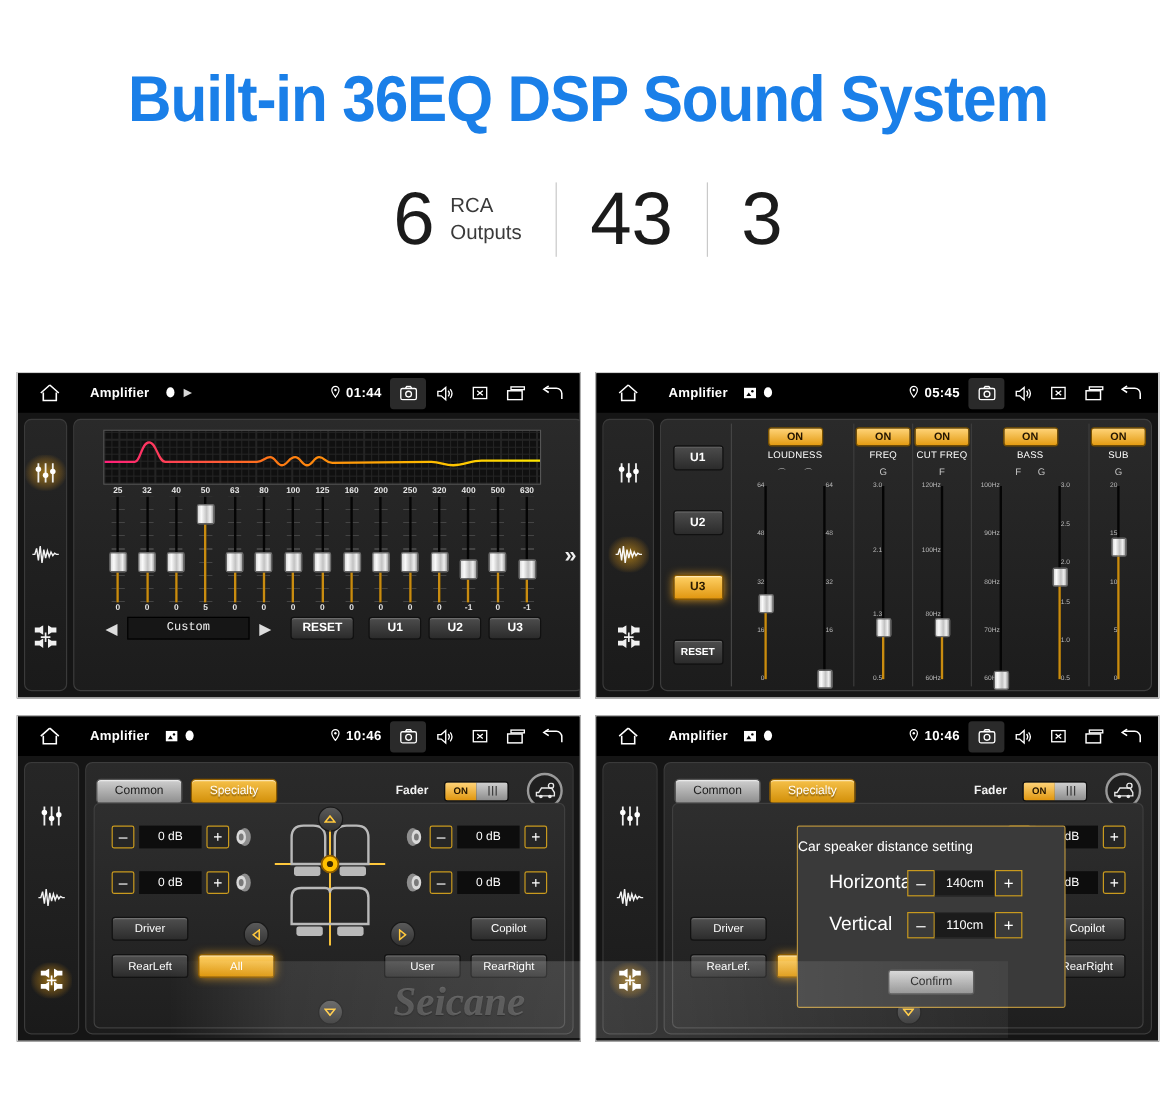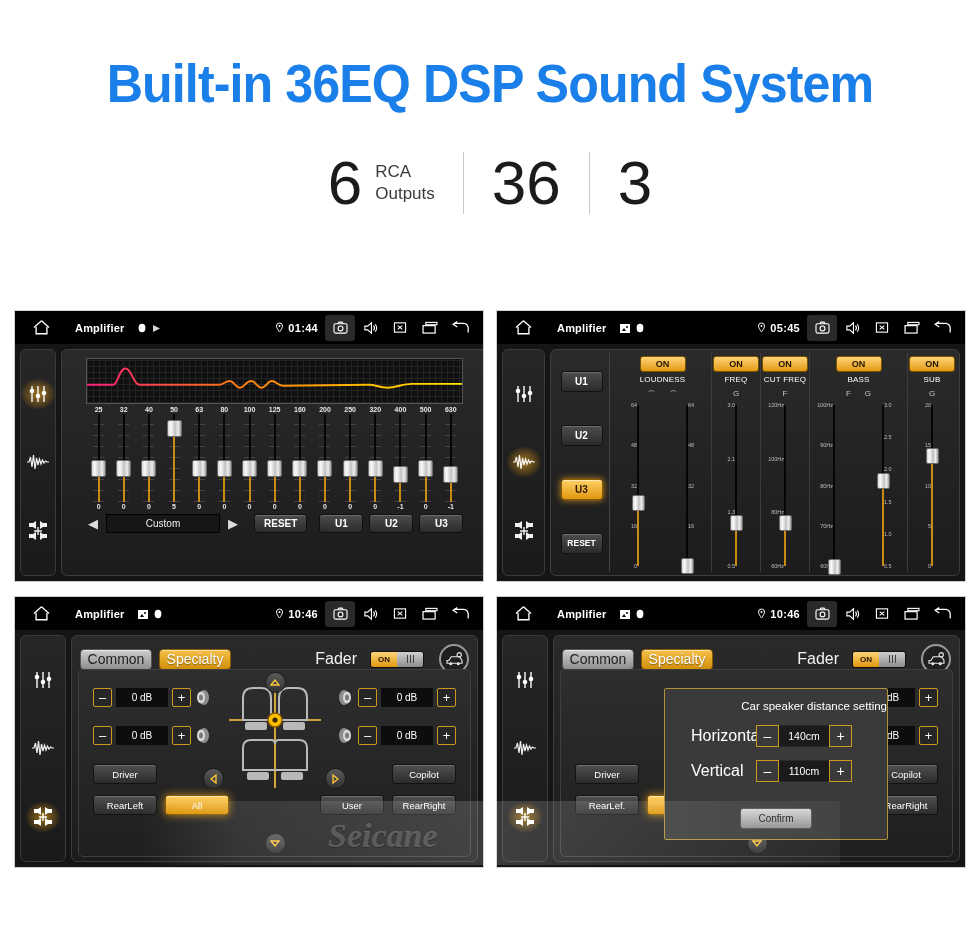--- a/index.html
+++ b/index.html
@@ -171,22 +171,22 @@
     border: 1px solid #6c6c6c; border-radius: 2px;
   }
   .eq-val { color: #e6e6e6; font-size: 7px; font-weight: bold; margin-top: 1px; }
 
   .eq-bottom {
     display: flex; align-items: center; gap: 6px;
     margin: 4px 28px 0 18px;
   }
   .arrow-btn { color: #ddd; font-size: 13px; padding: 0 2px; }
   .preset-box {
-    width: 114px; height: 19px; background: #161616; border: 1px solid #000;
-    color: #f0f0f0; font-size: 10px; display: flex; align-items: center; justify-content: center;
+    width: 102px; height: 19px; background: #161616; border: 1px solid #000;
+    color: #f0f0f0; font-size: 10px; display: flex; align-items: center; justify-content: center; font-family: Liberation Mono, monospace;
   }
   .dk-btn {
     background: linear-gradient(180deg,#4d4d4d,#2b2b2b);
     border: 1px solid #111; border-radius: 3px;
     color: #fff; font-size: 10px; font-weight: bold;
     padding: 3px 9px; min-width: 44px; text-align: center;
     box-shadow: inset 0 1px 0 rgba(255,255,255,.18);
   }
   .chev-next {
     position: absolute; right: 5px; top: 50%; transform: translateY(-50%);
@@ -242,29 +242,29 @@
   .xs .labels span {
     position: absolute; font-size: 5.5px; color: #bdbdbd; white-space: nowrap; transform: translateY(-50%);
   }
   .xs .labels span.l { right: 52%; }
   .xs .labels span.r { left: 52%; }
 
   
   .p3top { display: flex; align-items: center; gap: 7px; padding: 2px 2px 0; }
   .tab {
     width: 72px; height: 21px; border-radius: 4px;
-    font-size: 14px; display: flex; align-items: center; justify-content: center;
+    font-size: 10px; display: flex; align-items: center; justify-content: center;
     background: linear-gradient(180deg,#cfcfcf,#8e8e8e); color: #1d1d1d;
     border: 1px solid #555; box-shadow: inset 0 1px 0 rgba(255,255,255,.55);
   }
   .tab.active {
     background: linear-gradient(180deg,#f6c14a,#d28f08); color: #fff;
     border: 1px solid #8a5a00; text-shadow: 0 1px 1px rgba(0,0,0,.4);
   }
-  .fader-lbl { color: #f2f2f2; font-size: 16px; margin-left: auto; }
+  .fader-lbl { color: #f2f2f2; font-size: 10px; margin-left: auto; font-weight: bold; }
   .toggle {
     width: 54px; height: 17px; border-radius: 3px; display: flex;
     border: 1px solid #111; overflow: hidden; margin-left: 6px;
   }
   .toggle .on {
     flex: 1; background: linear-gradient(180deg,#ffd479,#e0960f);
     color: #241500; font-size: 8px; font-weight: bold;
     display: flex; align-items: center; justify-content: center;
   }
   .toggle .grip {
@@ -312,21 +312,21 @@
     display: flex; align-items: center; justify-content: center;
   }
   .seats { position: absolute; left: 50%; top: 6px; transform: translateX(-50%); }
 
   
   .dialog {
     position: absolute; left: 110px; top: 52px; width: 224px; height: 152px;
     background: #3a3a3a; border: 1px solid #b5903c; border-radius: 2px;
     z-index: 20; padding-top: 11px;
   }
-  .dlg-title { color: #fff; font-size: 11.5px; text-align: right; }
+  .dlg-title { color: #fff; font-size: 11.5px; text-align: left; }
   .dlg-row {
     display: flex; align-items: center; margin-top: 13px; padding-left: 26px; gap: 9px;
   }
   .dlg-lbl { color: #fff; font-size: 16px; width: 56px; }
   .dlg-stepper { display: flex; align-items: center; gap: 0; }
   .dlg-pm {
     width: 23px; height: 22px; border: 1px solid #c99a1e; background: #3a3a3a;
     color: #fff; font-size: 14px; text-align: center; line-height: 20px;
   }
   .dlg-val {
@@ -365,21 +365,21 @@
 <div class="stats">
   <div class="stat">
     <div class="stat-num">6</div>
     <div class="stat-lines">
       <div>RCA</div>
       <div>Outputs</div>
     </div>
   </div>
   <div class="stat-div"></div>
   <div class="stat">
-    <div class="stat-num">36</div>
+    <div class="stat-num">43</div>
   </div>
   <div class="stat-div"></div>
   <div class="stat">
     <div class="stat-num">3</div>
   </div>
 </div>
 
 <div class="panels">
 
   <div class="panel-row">

